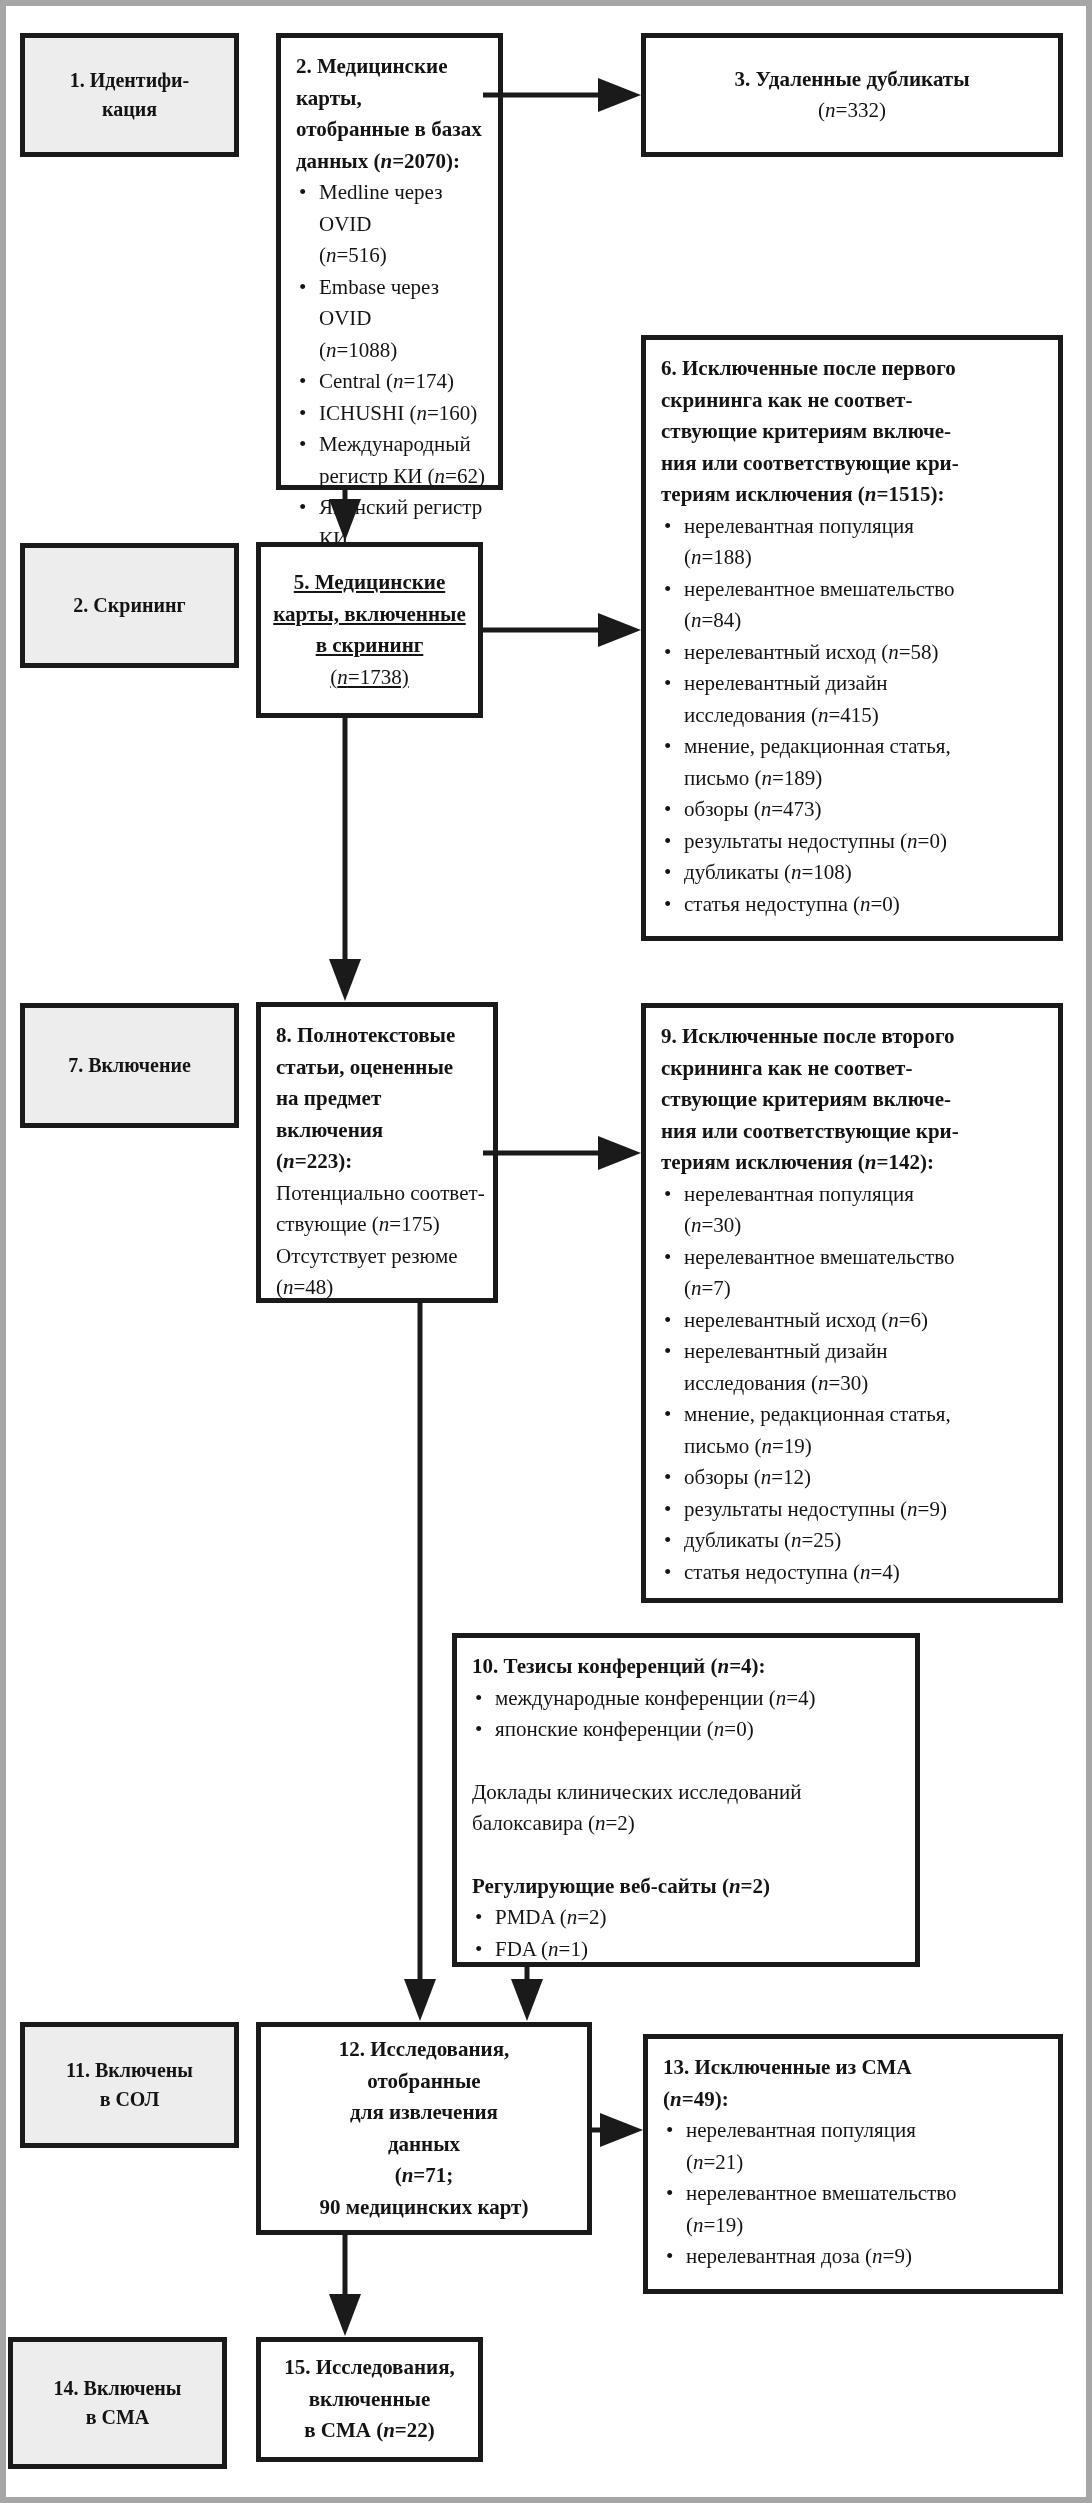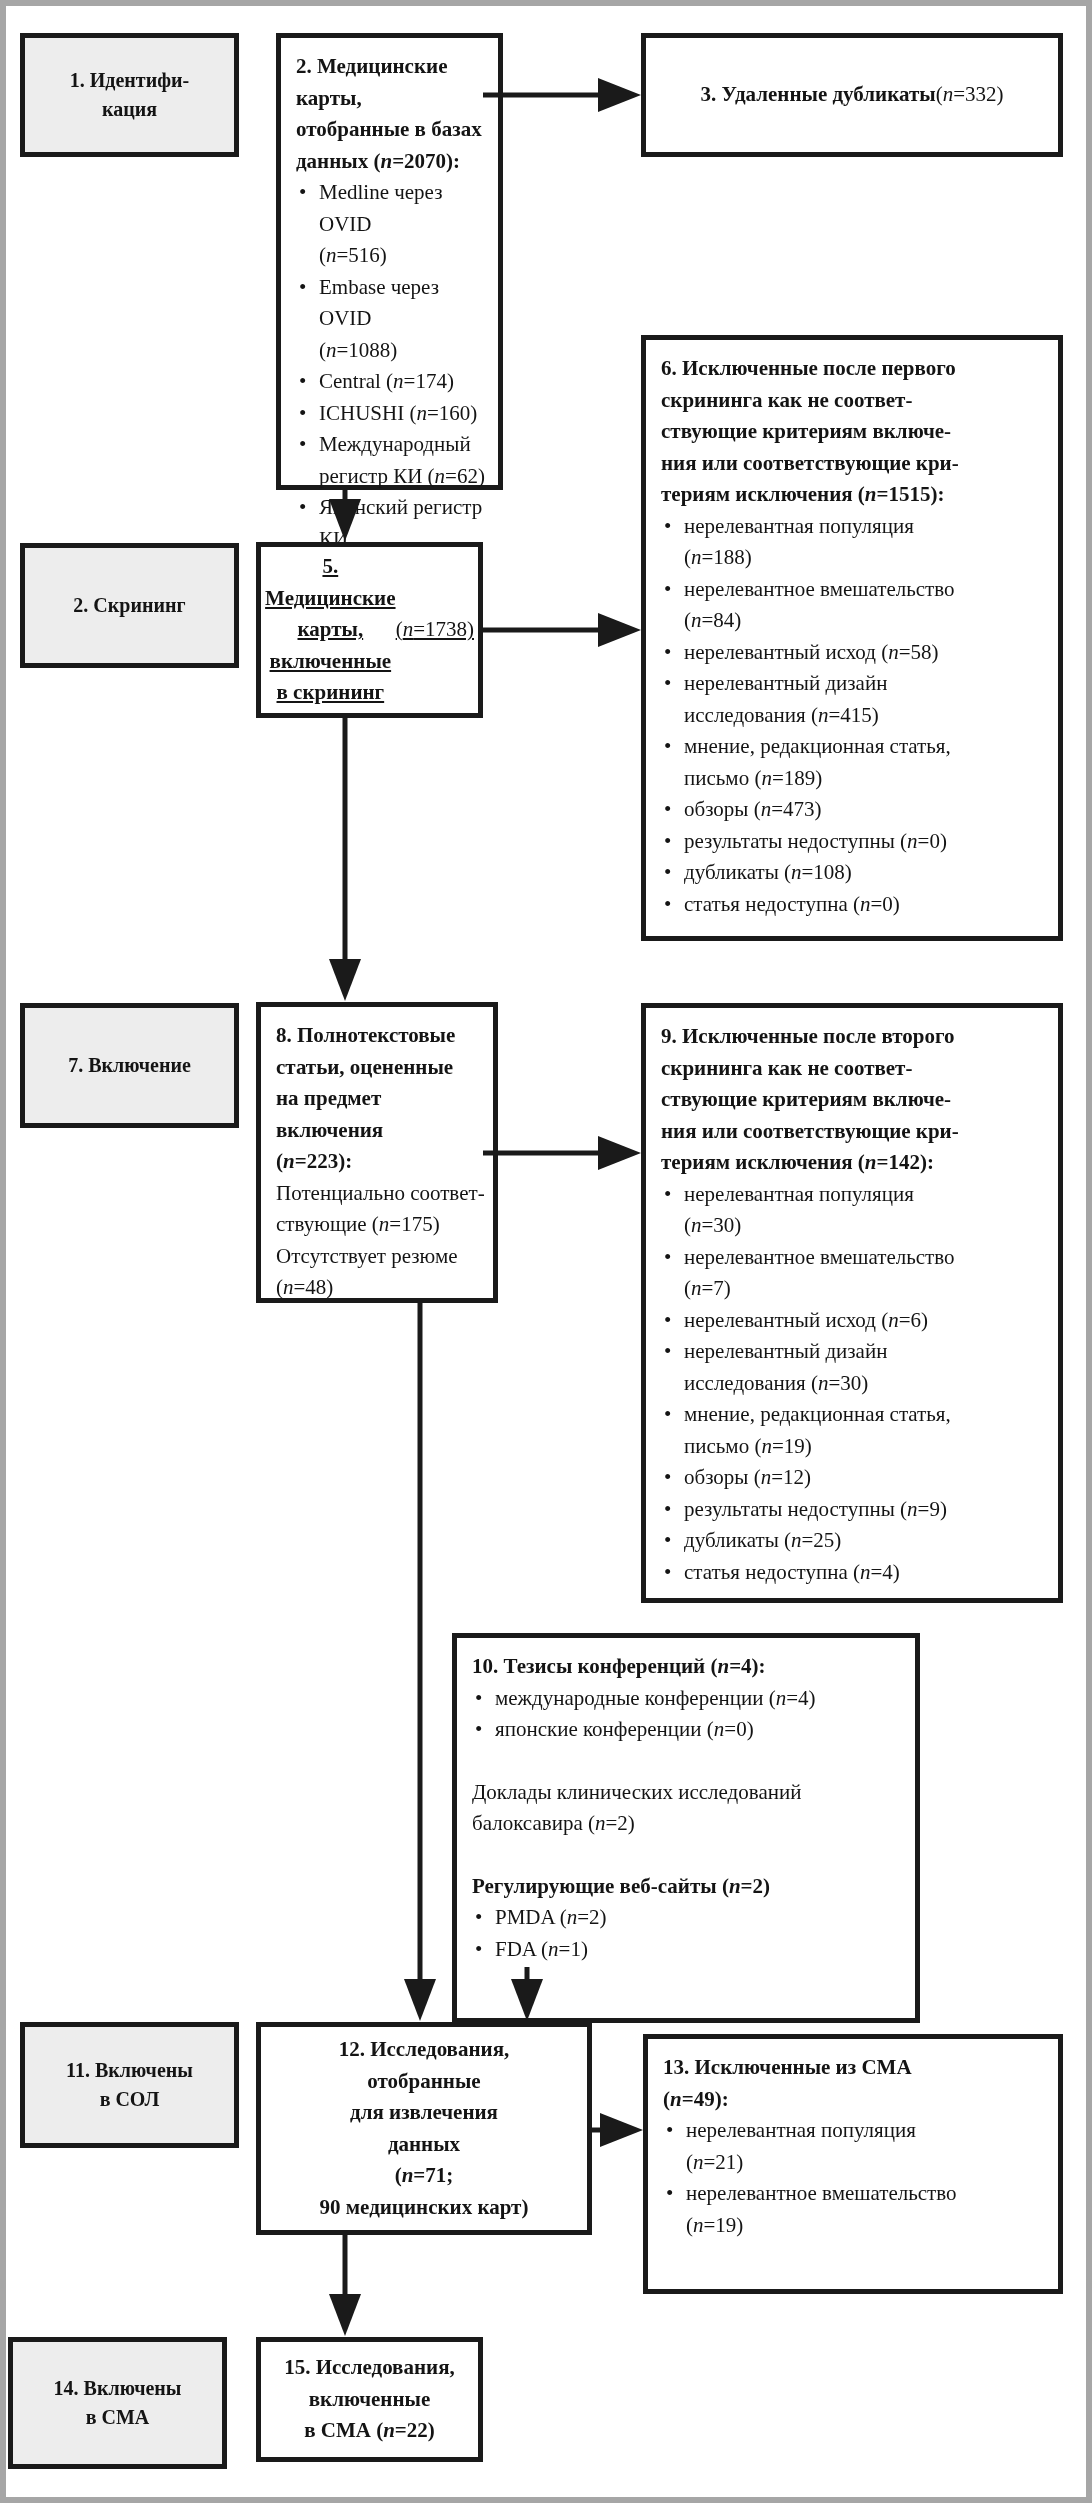--- a/index.html
+++ b/index.html
@@ -23,21 +23,21 @@
     background:#ffffff;
   }
   .stage{
     background:#ededed;
     display:flex;align-items:center;justify-content:center;
     text-align:center;
     font-weight:bold;
     font-size:20px;line-height:1.45;
   }
   .centerbox{
-    display:flex;flex-direction:row;align-items:center;justify-content:center;
+    display:flex;flex-direction:column;align-items:center;justify-content:center;
     text-align:center;
     font-size:21px;line-height:1.5;
     padding:4px;
   }
   .centerbox .btitle{font-weight:bold;}
   .listbox{
     font-size:21px;line-height:1.5;
     padding:13px 8px 8px 15px;
   }
   .btitle{font-weight:bold;}
@@ -48,21 +48,21 @@
   
   #b1 {left:20px; top:33px;  width:219px;height:124px;}
   #b2 {left:256px;top:33px;  width:227px;height:457px;margin-left:20px;}
   #b3 {left:641px;top:33px;  width:422px;height:124px;}
   #b4 {left:20px; top:543px; width:219px;height:125px;}
   #b5 {left:256px;top:542px; width:227px;height:176px;text-decoration:underline;}
   #b6 {left:641px;top:335px; width:422px;height:606px;}
   #b7 {left:20px; top:1003px;width:219px;height:125px;}
   #b8 {left:256px;top:1002px;width:242px;height:301px;}
   #b9 {left:641px;top:1003px;width:422px;height:600px;}
-  #b10{left:452px;top:1633px;width:468px;height:390px;}
+  #b10{left:452px;top:1633px;width:468px;height:334px;}
   #b11{left:20px; top:2022px;width:219px;height:126px;}
   #b12{left:256px;top:2022px;width:336px;height:213px;}
   #b13{left:643px;top:2022px;width:420px;height:260px;margin-top:12px;}
   #b14{left:8px; top:2337px;width:219px;height:132px;}
   #b15{left:256px;top:2337px;width:227px;height:125px;}
   #arrows{position:absolute;left:0;top:0;pointer-events:none;}
   #arrows line{stroke:#1a1a1a;stroke-width:5;}
   #arrows polygon{fill:#1a1a1a;}
 </style>
 </head>
@@ -159,20 +159,21 @@
 
   <div class="box centerbox" id="b12">
     <div class="btitle">12. Исследования,<br>отобранные<br>для извлечения<br>данных<br>(<i>n</i>=71;<br>90 медицинских карт)</div>
   </div>
 
   <div class="box listbox" id="b13">
     <div class="btitle">13. Исключенные из СМА<br>(<i>n</i>=49):</div>
     <ul class="bullets">
         <li>нерелевантная популяция<br>(<i>n</i>=21)</li>
         <li>нерелевантное вмешательство<br>(<i>n</i>=19)</li>
+        <li>нерелевантная доза (<i>n</i>=9)</li>
       </ul>
   </div>
 
   <div class="box centerbox" id="b15">
     <div class="btitle">15. Исследования,<br>включенные<br>в СМА (<i>n</i>=22)</div>
   </div>
 
   <svg id="arrows" width="1092" height="2503" viewBox="0 0 1092 2503">
     <g>
       <line x1="483" y1="95" x2="602" y2="95"></line>

